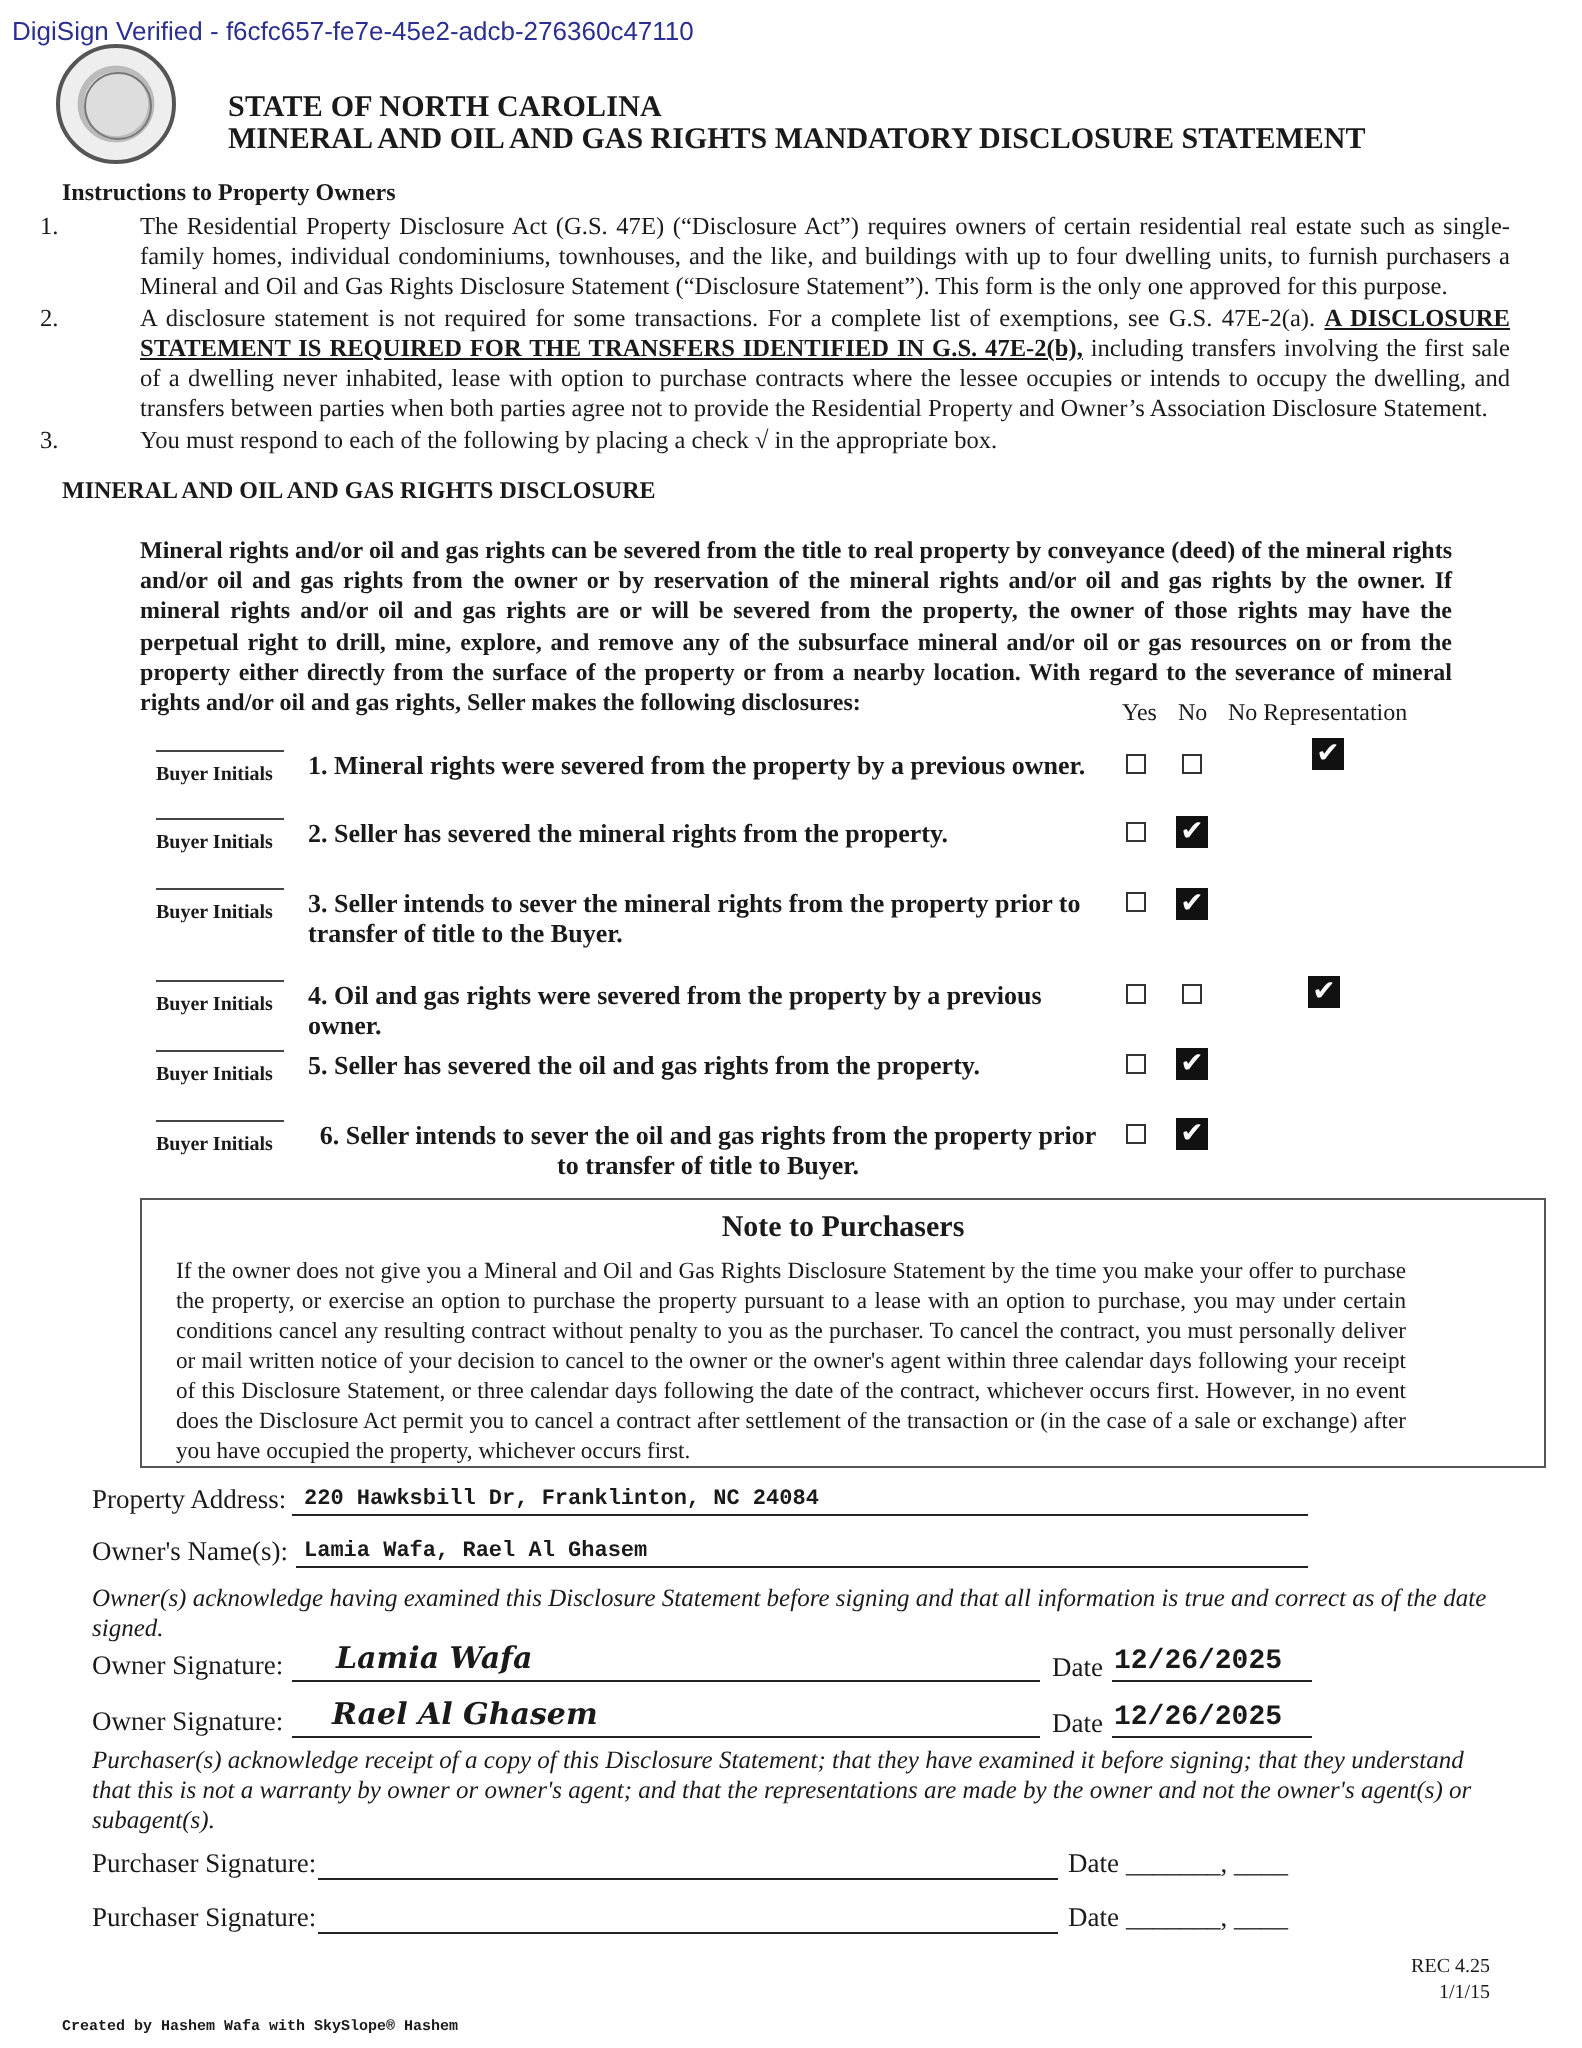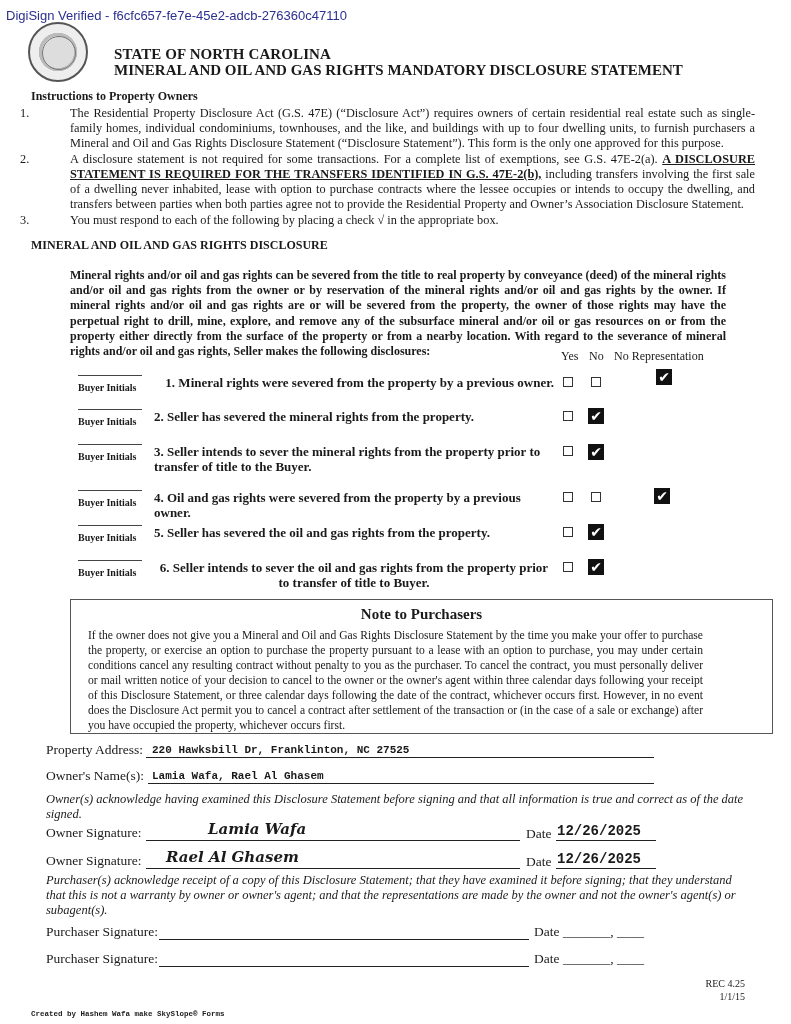--- a/index.html
+++ b/index.html
@@ -63,21 +63,21 @@
 
 <div class="abs center-bold" style="top:238px; font-weight:bold;">MINERAL AND OIL AND GAS RIGHTS DISCLOSURE</div>
 <div class="abs disc-body">Mineral rights and/or oil and gas rights can be severed from the title to real property by conveyance (deed) of the mineral rights and/or oil and gas rights from the owner or by reservation of the mineral rights and/or oil and gas rights by the owner. If mineral rights and/or oil and gas rights are or will be severed from the property, the owner of those rights may have the perpetual right to drill, mine, explore, and remove any of the subsurface mineral and/or oil or gas resources on or from the property either directly from the surface of the property or from a nearby location. With regard to the severance of mineral rights and/or oil and gas rights, Seller makes the following disclosures:</div>
 
 <div class="abs col-h" style="left:561px;">Yes</div>
 <div class="abs col-h" style="left:589px;">No</div>
 <div class="abs col-h" style="left:614px;">No Representation</div>
 
 <div class="abs q-row" style="top:375px;">
   <div class="bi" style="top:0;"><div class="line"></div><span>Buyer Initials</span></div>
-  <div class="qtext" style="top:0;text-align:right;">1. Mineral rights were severed from the property by a previous owner.</div>
+  <div class="qtext" style="top:0;">1. Mineral rights were severed from the property by a previous owner.</div>
   <div class="cb" style="left:485px; top:2px;"></div>
   <div class="cb" style="left:513px; top:2px;"></div>
   <div class="cbx" style="left:578px; top:-6px;">✔</div>
 </div>
 
 <div class="abs q-row" style="top:409px;">
   <div class="bi" style="top:0;"><div class="line"></div><span>Buyer Initials</span></div>
   <div class="qtext" style="top:0;">2. Seller has severed the mineral rights from the property.</div>
   <div class="cb" style="left:485px; top:2px;"></div>
   <div class="cbx" style="left:510px; top:-1px;">✔</div>
@@ -112,31 +112,31 @@
   <div class="cbx" style="left:510px; top:-1px;">✔</div>
 </div>
 
 <div class="abs note">
   <div class="note-title">Note to Purchasers</div>
   <div class="note-body">If the owner does not give you a Mineral and Oil and Gas Rights Disclosure Statement by the time you make your offer to purchase the property, or exercise an option to purchase the property pursuant to a lease with an option to purchase, you may under certain conditions cancel any resulting contract without penalty to you as the purchaser. To cancel the contract, you must personally deliver or mail written notice of your decision to cancel to the owner or the owner's agent within three calendar days following your receipt of this Disclosure Statement, or three calendar days following the date of the contract, whichever occurs first. However, in no event does the Disclosure Act permit you to cancel a contract after settlement of the transaction or (in the case of a sale or exchange) after you have occupied the property, whichever occurs first.</div>
 </div>
 
 <div class="abs field-label" style="left:46px; top:742px;">Property Address:</div>
 <div class="field-line" style="left:146px; top:757px; width:508px;"></div>
-<div class="abs mono-val" style="left:152px; top:744px;">220 Hawksbill Dr, Franklinton, NC 27525</div>
+<div class="abs mono-val" style="left:152px; top:744px;">220 Hawksbill Dr, Franklinton, NC 24084</div>
 
 <div class="abs field-label" style="left:46px; top:768px;">Owner's Name(s):</div>
 <div class="field-line" style="left:148px; top:783px; width:506px;"></div>
 <div class="abs mono-val" style="left:152px; top:770px;">Lamia Wafa, Rael Al Ghasem</div>
 
 <div class="abs ital" style="left:46px; top:792px; width:705px;">Owner(s) acknowledge having examined this Disclosure Statement before signing and that all information is true and correct as of the date signed.</div>
 
 <div class="abs field-label" style="left:46px; top:825px;">Owner Signature:</div>
 <div class="field-line" style="left:146px; top:840px; width:374px;"></div>
-<div class="abs sig" style="left:168px; top:820px;margin-left:40px;">Lamia Wafa</div>
+<div class="abs sig" style="left:168px; top:820px;">Lamia Wafa</div>
 <div class="abs field-label" style="left:526px; top:826px;">Date</div>
 <div class="field-line" style="left:556px; top:840px; width:100px;"></div>
 <div class="abs date-val" style="left:557px; top:823px;">12/26/2025</div>
 
 <div class="abs field-label" style="left:46px; top:853px;">Owner Signature:</div>
 <div class="field-line" style="left:146px; top:868px; width:374px;"></div>
 <div class="abs sig" style="left:166px; top:848px;">Rael Al Ghasem</div>
 <div class="abs field-label" style="left:526px; top:854px;">Date</div>
 <div class="field-line" style="left:556px; top:868px; width:100px;"></div>
 <div class="abs date-val" style="left:557px; top:851px;">12/26/2025</div>
@@ -150,13 +150,13 @@
 
 <div class="abs field-label" style="left:46px; top:951px;">Purchaser Signature:</div>
 <div class="field-line" style="left:159px; top:966px; width:370px;"></div>
 <div class="abs field-label" style="left:534px; top:951px;">Date</div>
 <div class="abs field-label" style="left:563px; top:951px;">_______, ____</div>
 
 <div class="abs footer-code" style="left:650px; top:977px; width:95px;">
   <div>REC 4.25</div>
   <div>1/1/15</div>
 </div>
-<div class="abs created" style="left:31px; top:1010px;">Created by Hashem Wafa make SkySlope® Forms</div>
+<div class="abs created" style="left:31px; top:1010px;">Created by Hashem Wafa with SkySlope® Hashem</div>
 
 </body></html>

